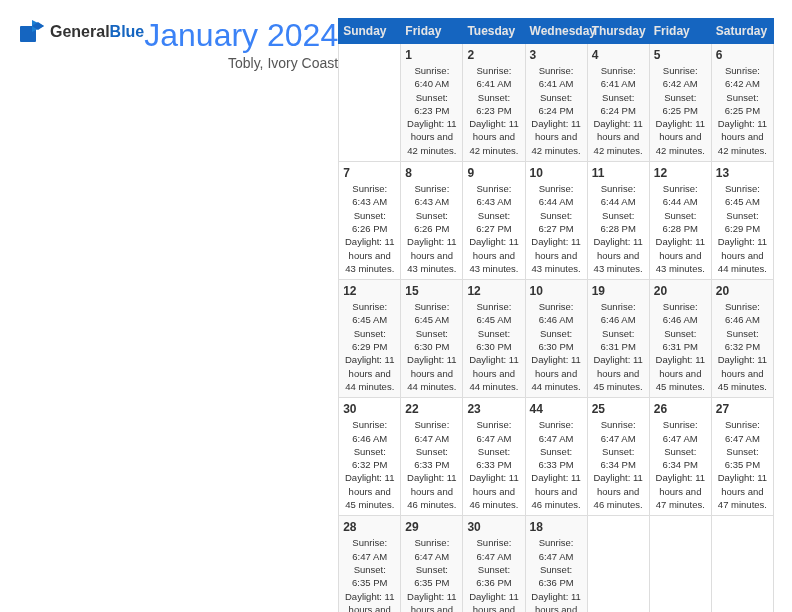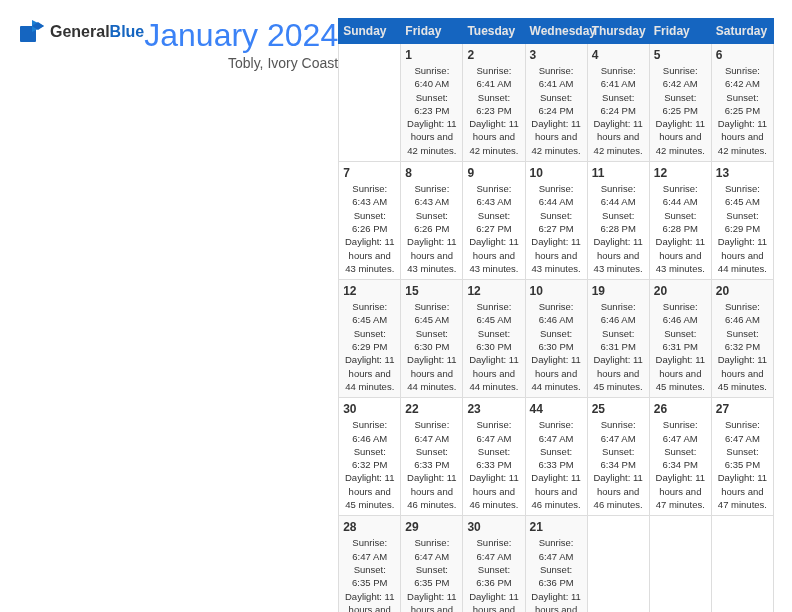--- a/index.html
+++ b/index.html
@@ -261,21 +261,21 @@
           </td>
           <td>
             <div class="day-number">29</div>
             <div class="day-info">Sunrise: 6:47 AM<br>Sunset: 6:35 PM<br>Daylight: 11 hours and 47 minutes.</div>
           </td>
           <td>
             <div class="day-number">30</div>
             <div class="day-info">Sunrise: 6:47 AM<br>Sunset: 6:36 PM<br>Daylight: 11 hours and 48 minutes.</div>
           </td>
           <td>
-            <div class="day-number">21</div>
+            <div class="day-number">18</div>
             <div class="day-info">Sunrise: 6:47 AM<br>Sunset: 6:36 PM<br>Daylight: 11 hours and 48 minutes.</div>
           </td>
           <td class="empty-cell"></td>
           <td class="empty-cell"></td>
           <td class="empty-cell"></td>
         </tr>
       </tbody>
   </table>
 </div>
 

